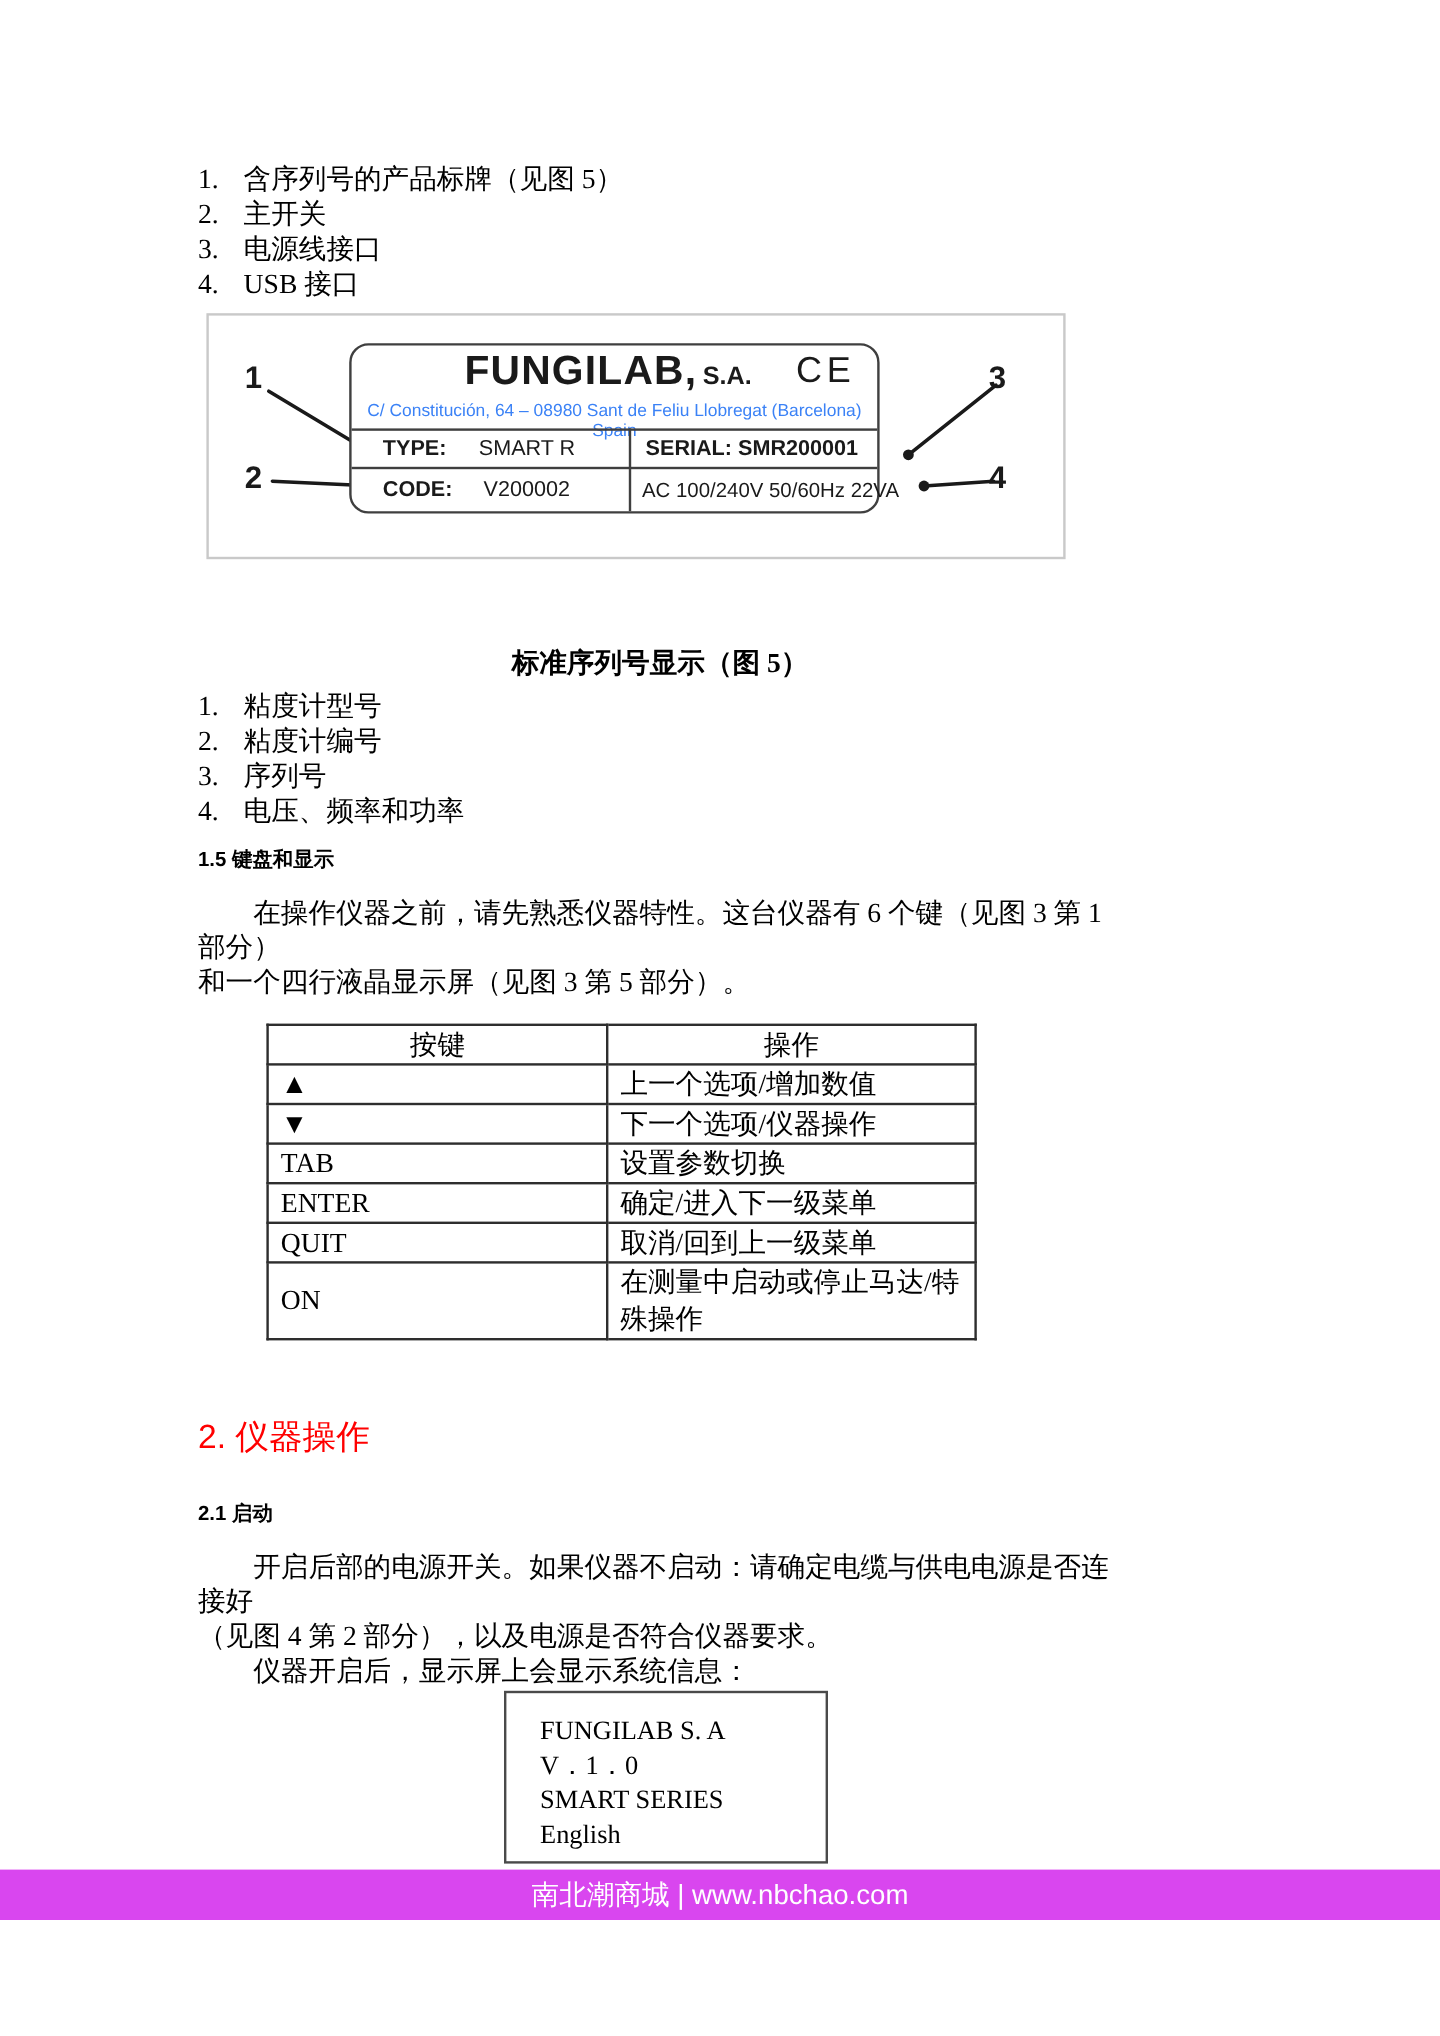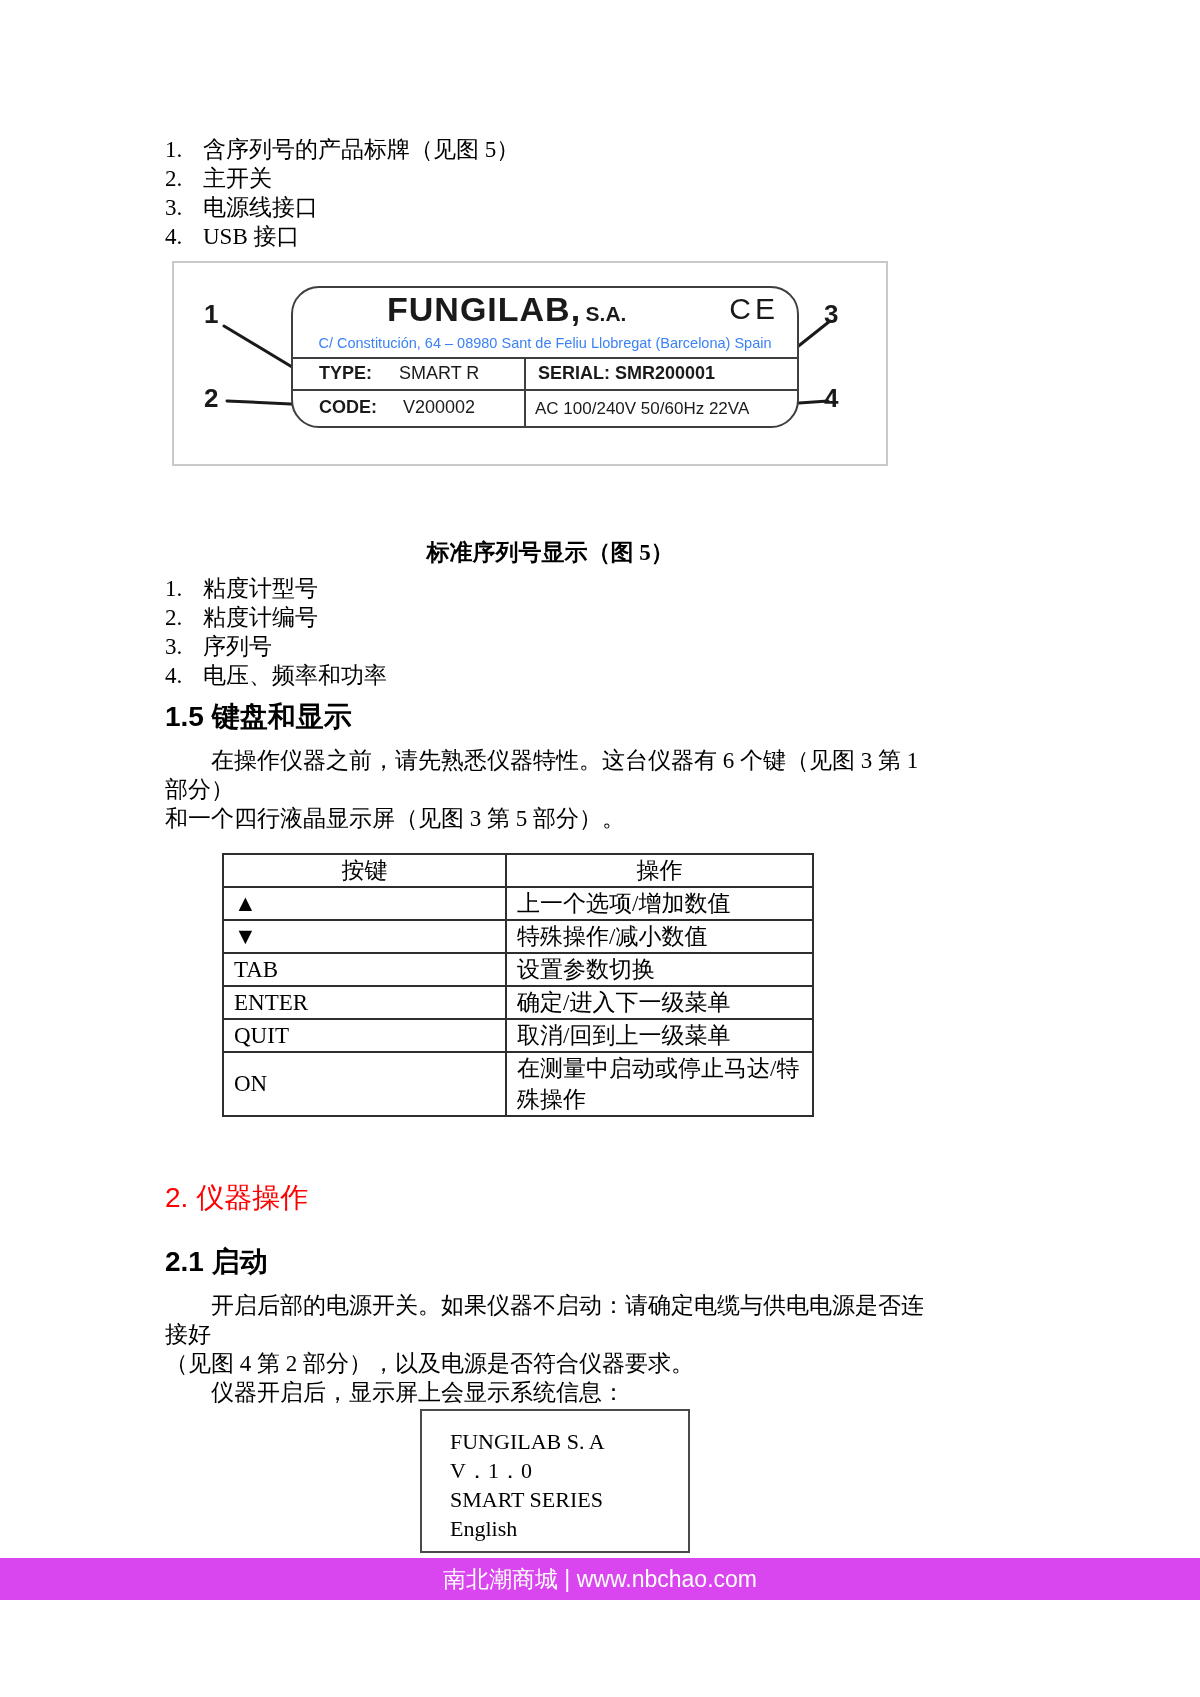--- a/index.html
+++ b/index.html
@@ -21,42 +21,42 @@
     position:relative; margin-top:10px; margin-left:7px;
     width:716px; height:205px;
     border:2px solid #c9c9c9; background:#fff;
   }
   .figure svg.lines { position:absolute; left:0; top:0; }
   .callout {
     position:absolute; font-family:"Liberation Sans","DejaVu Sans",sans-serif;
     font-weight:bold; font-size:26px; color:#1a1a1a;
   }
   .plate {
-    position:absolute; left:117px; top:23px; width:508px; height:142px;
-    border:2.5px solid #3f3f3f; border-radius:28px; background:#fff;
+    position:absolute; left:117px; top:23px; width:442px; height:142px;
+    border:2.5px solid #3f3f3f; border-radius:16px; background:#fff;
     font-family:"Liberation Sans","DejaVu Sans",sans-serif; color:#1a1a1a;
   }
   .plate .brand { position:absolute; left:94px; top:2px; white-space:nowrap; }
   .plate .brand .big { font-size:34px; font-weight:bold; letter-spacing:1px; }
   .plate .brand .small { font-size:21px; font-weight:bold; }
   .plate .ce { position:absolute; right:18px; top:4px; font-size:30px; letter-spacing:4px; font-weight:500; }
   .plate .addr { position:absolute; top:47px; left:0; width:100%; text-align:center; font-size:14.5px; color:#3b82f6; }
   .plate .hline1 { position:absolute; left:0; right:0; top:69px; border-top:2px solid #3f3f3f; }
   .plate .hline2 { position:absolute; left:0; right:0; top:101px; border-top:2px solid #3f3f3f; }
   .plate .vline { position:absolute; left:231px; top:69px; bottom:0; border-left:2px solid #3f3f3f; }
   .plate .cell { position:absolute; font-size:18px; white-space:nowrap; }
   .plate .b { font-weight:bold; }
 
   .caption { width:770px; text-align:center; font-size:23px; line-height:30px; margin-top:72px;font-weight:bold; }
 
   .midlist { margin-top:6px; }
 
   .h-black {
     font-family:"Liberation Sans","DejaVu Sans",sans-serif;
-    font-weight:bold; font-size:28px; line-height:34px; margin-top:10px;
+    font-weight:bold; font-size:17px; line-height:34px; margin-top:10px;
   }
   .para { font-size:23px; line-height:29px; width:780px; }
   .para .indent { text-indent:2em; }
   .mt12 { margin-top:12px; }
 
   table.keys {
     border-collapse:collapse; margin-left:57px; margin-top:20px;
     width:592px; font-size:23px;
   }
   table.keys td {
@@ -181,21 +181,21 @@
         <tr class="hdr">
       <td class="c1">按键</td>
       <td>操作</td>
     </tr>
     <tr>
       <td class="c1">▲</td>
       <td>上一个选项/增加数值</td>
     </tr>
     <tr>
       <td class="c1">▼</td>
-      <td>特殊操作/减小数值</td>
+      <td>下一个选项/仪器操作</td>
     </tr>
     <tr>
       <td class="c1">TAB</td>
       <td>设置参数切换</td>
     </tr>
     <tr>
       <td class="c1">ENTER</td>
       <td>确定/进入下一级菜单</td>
     </tr>
     <tr>

